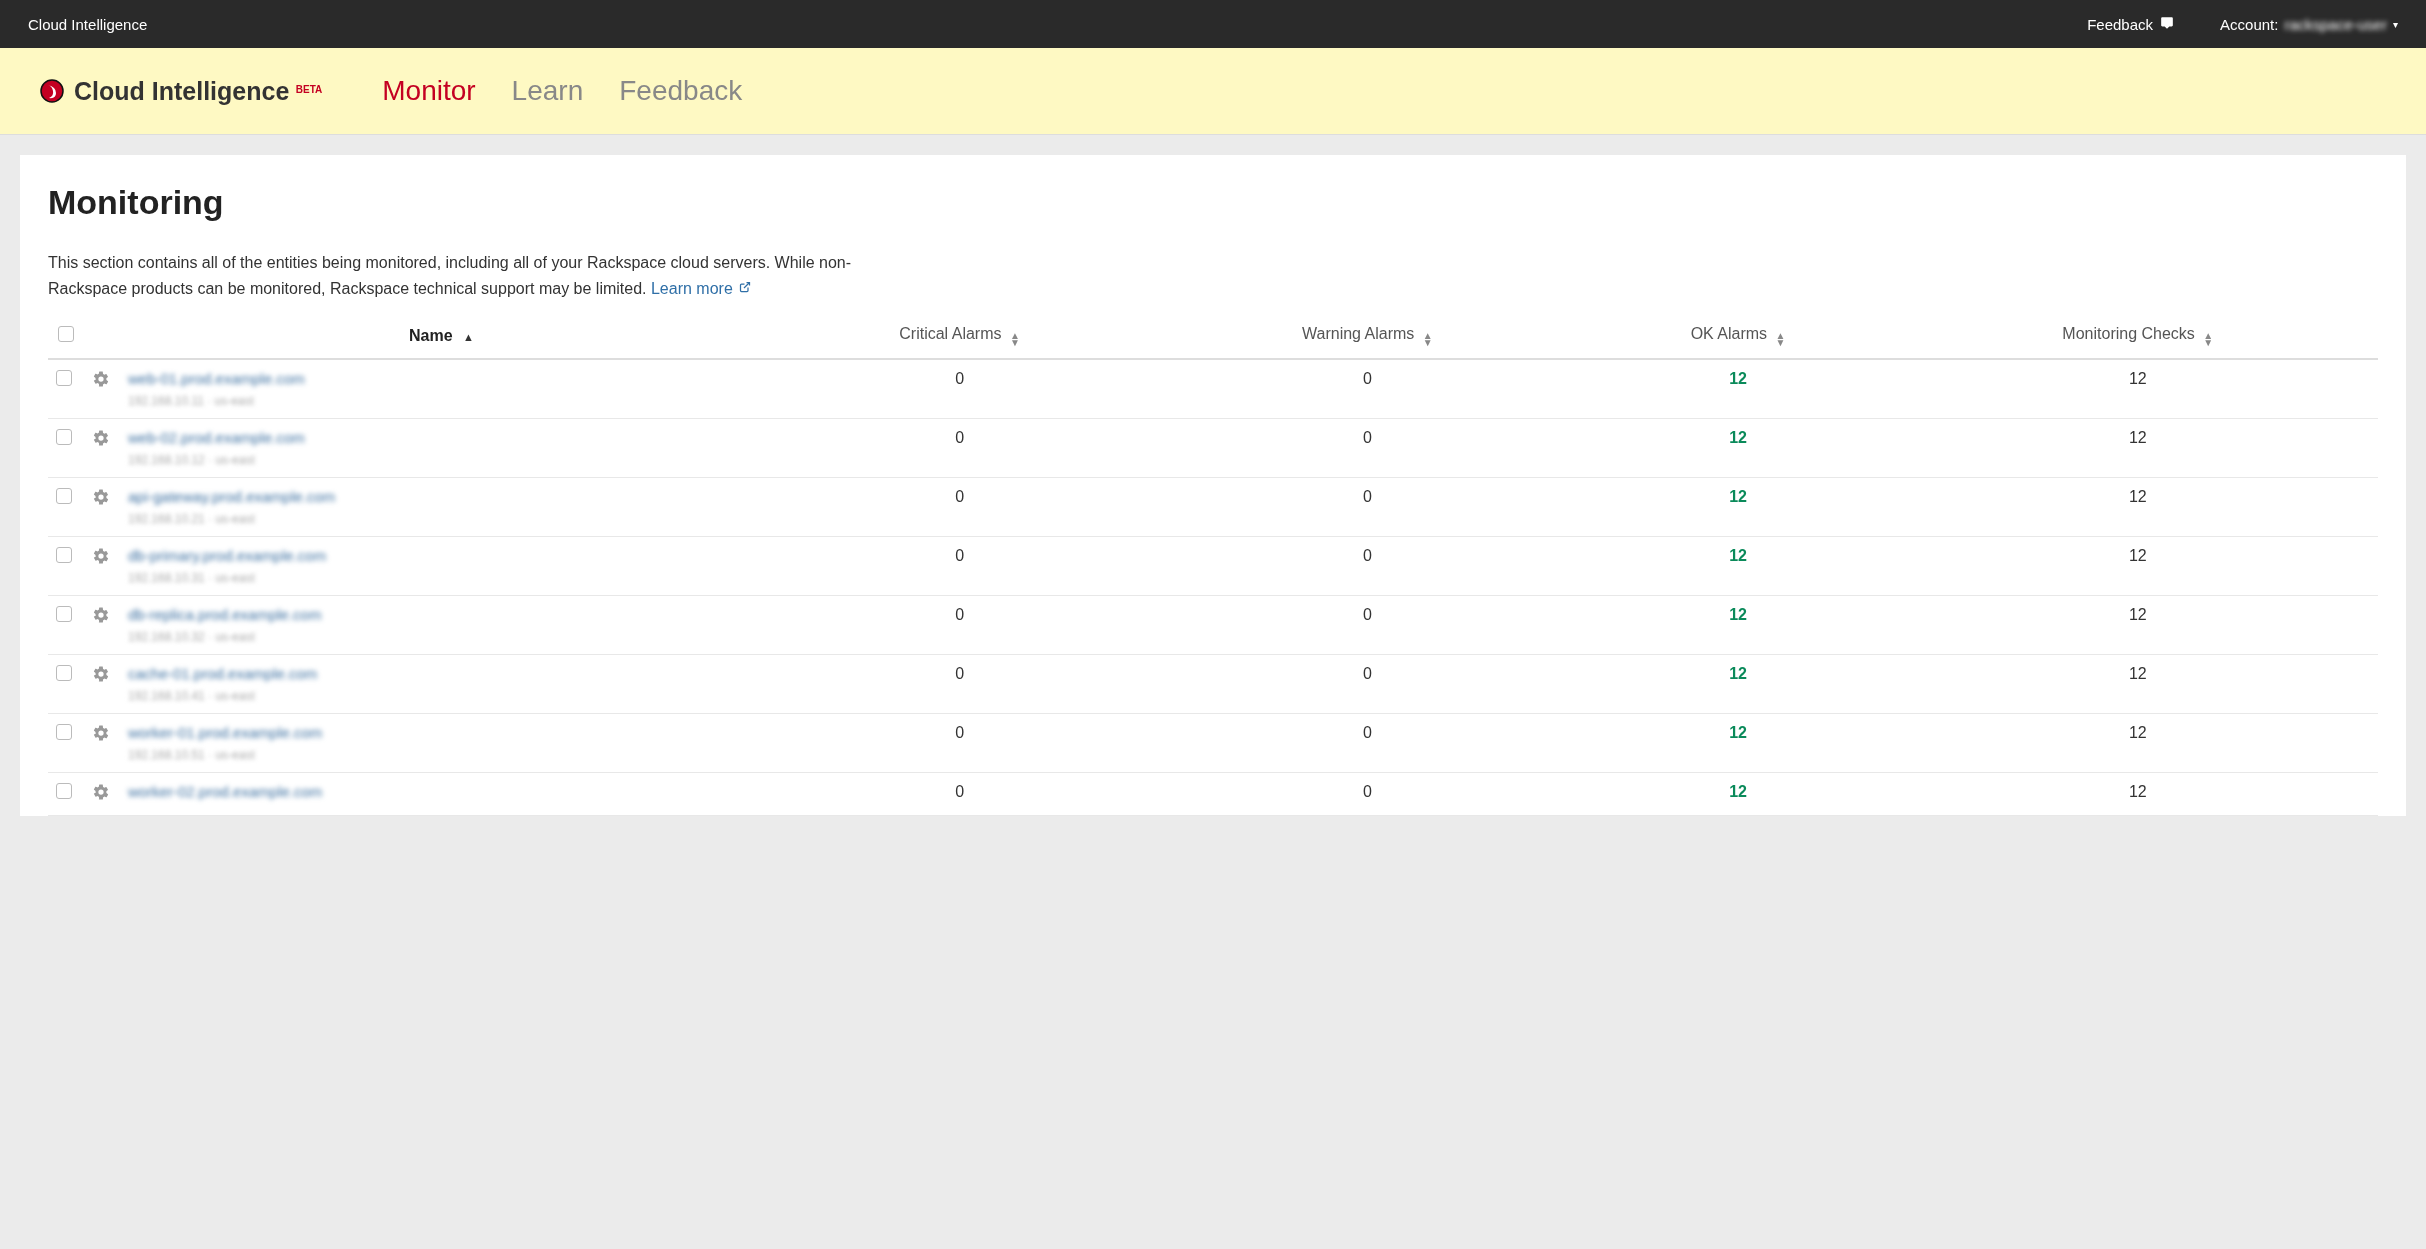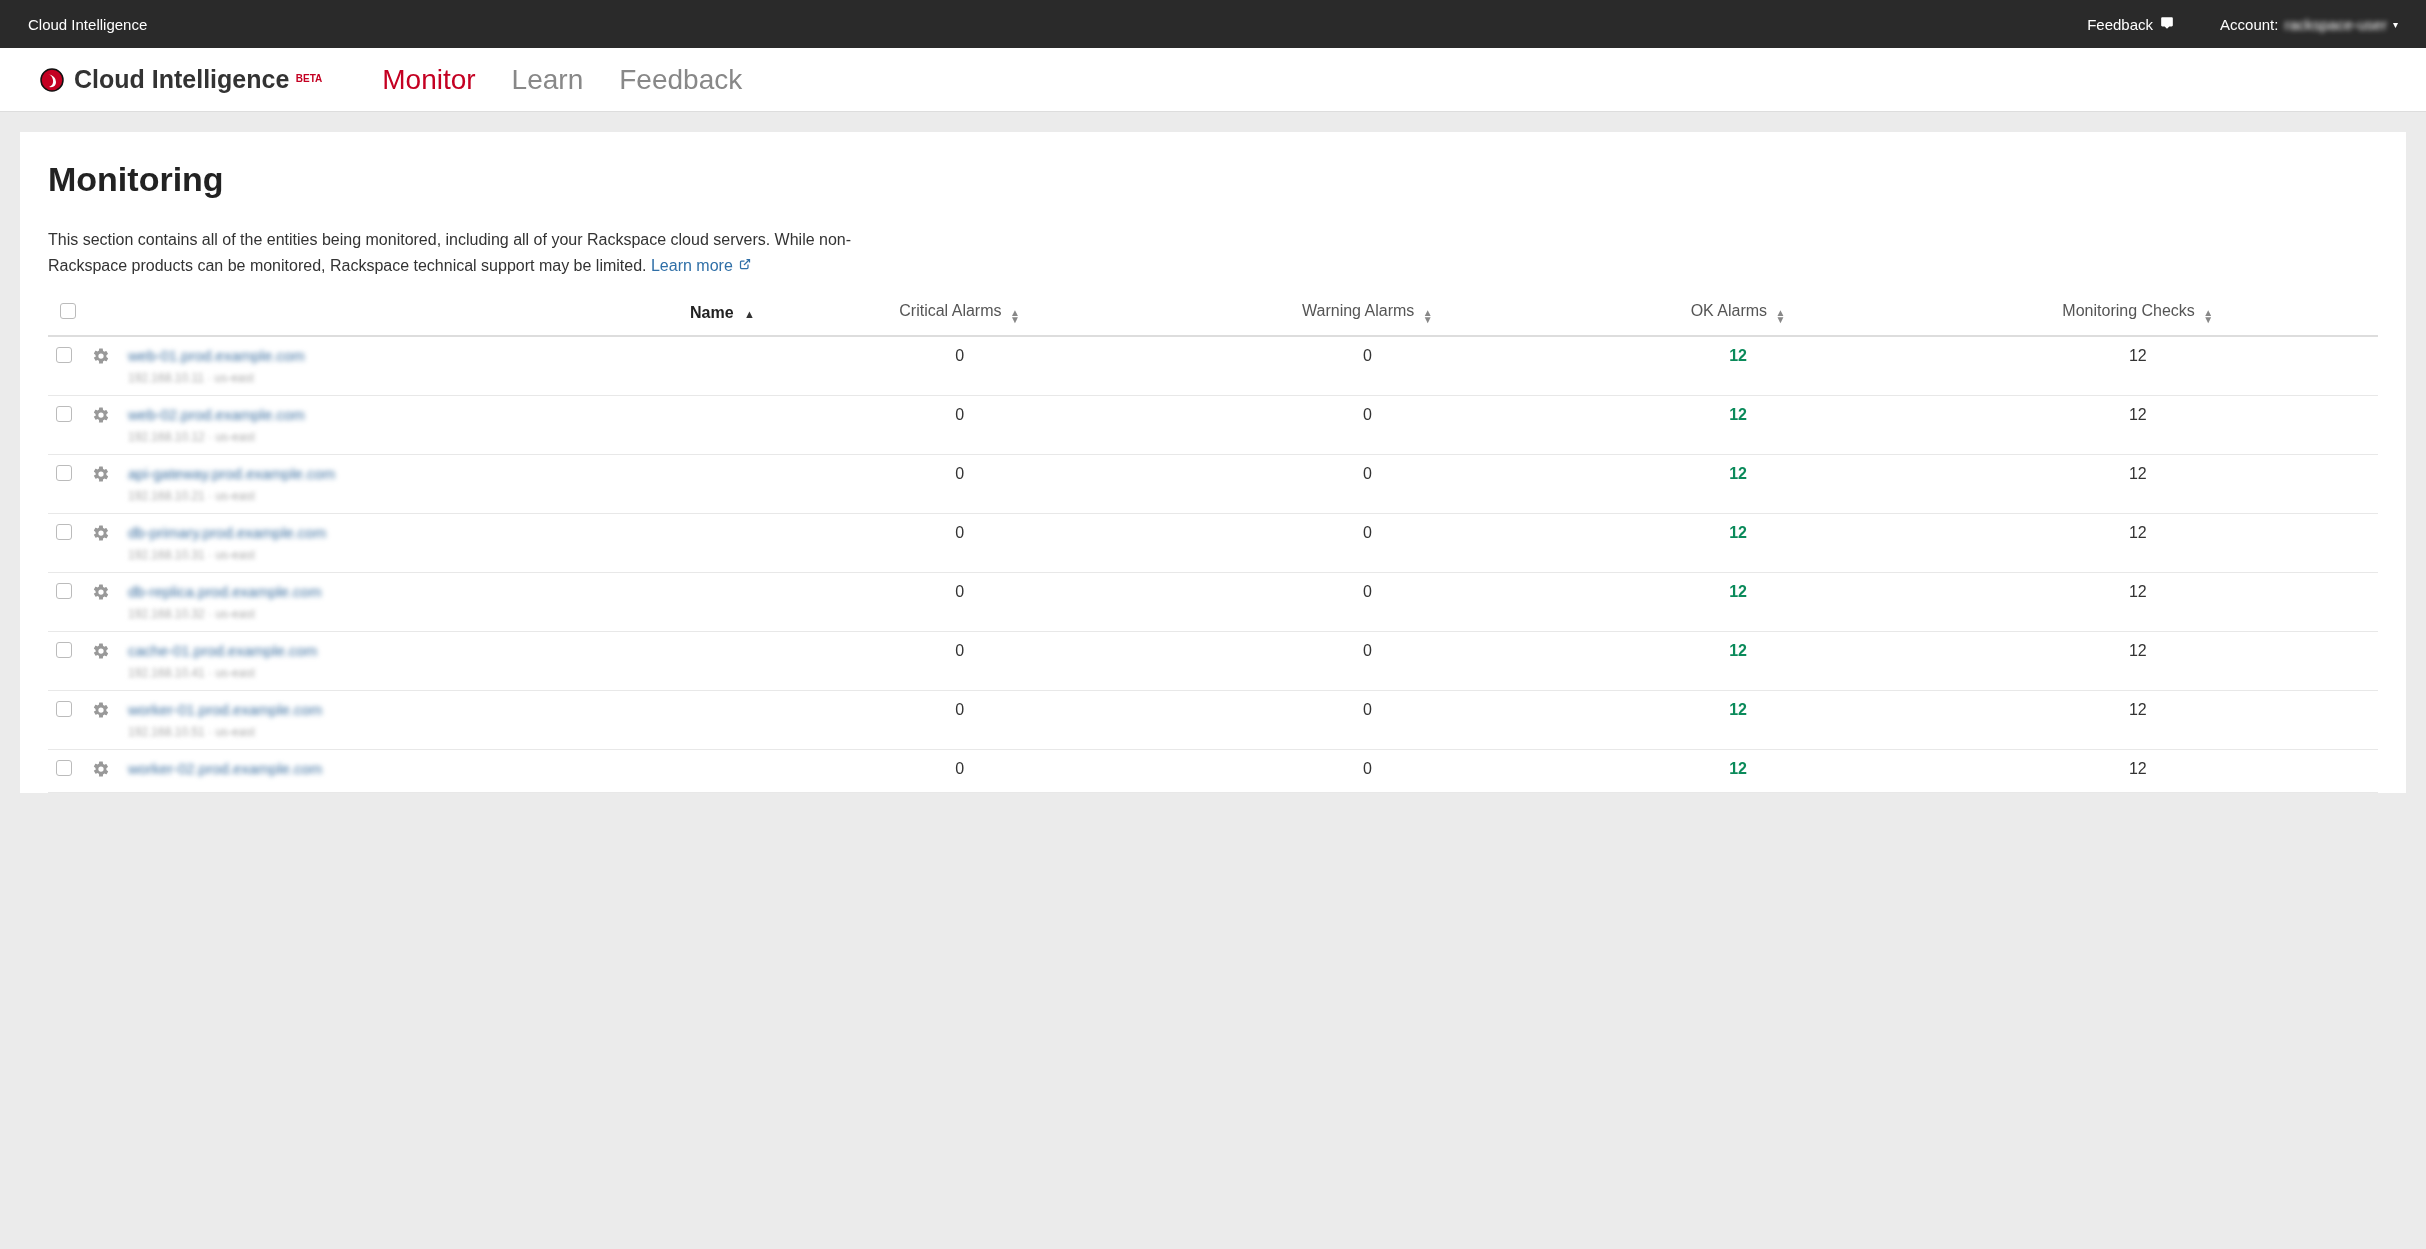--- a/index.html
+++ b/index.html
@@ -14,26 +14,26 @@
       display: flex;
       align-items: center;
       justify-content: space-between;
       padding: 0 28px;
       height: 48px;
       font-size: 15px;
     }
     .topbar-right { display: flex; align-items: center; gap: 45px; }
     .topbar-item { display: flex; align-items: center; gap: 6px; cursor: pointer; }
     .subheader {
-      background: #ffffff;
+      background: #fef9c3;
       border-bottom: 1px solid #ddd;
       display: flex;
       align-items: center;
       padding: 0 40px;
-      height: 64px;
+      height: 87px;
       gap: 40px;
     }
     .brand { display: flex; align-items: center; gap: 10px; }
     .brand-logo {
       width: 24px; height: 24px;
     }
     .brand-text {
       font-size: 25px;
       font-weight: 700;
       color: #333;
@@ -89,21 +89,21 @@
       background: linear-gradient(#fdfdfd,#f0f0f0);
       border-color: #ccc;
       color: #555;
     }
     table.data-table {
       width: 100%;
       border-collapse: collapse;
       font-size: 16px;
     }
     table.data-table thead th {
-      text-align: right;
+      text-align: center;
       padding: 12px 8px;
       border-bottom: 2px solid #ddd;
       color: #555;
       font-weight: 400;
     }
     table.data-table thead th.name-col { font-weight: 700; color: #222; }
     table.data-table thead th.num { text-align: center; }
     table.data-table tbody td {
       border-bottom: 1px solid #e8e8e8;
       padding: 10px 8px;

